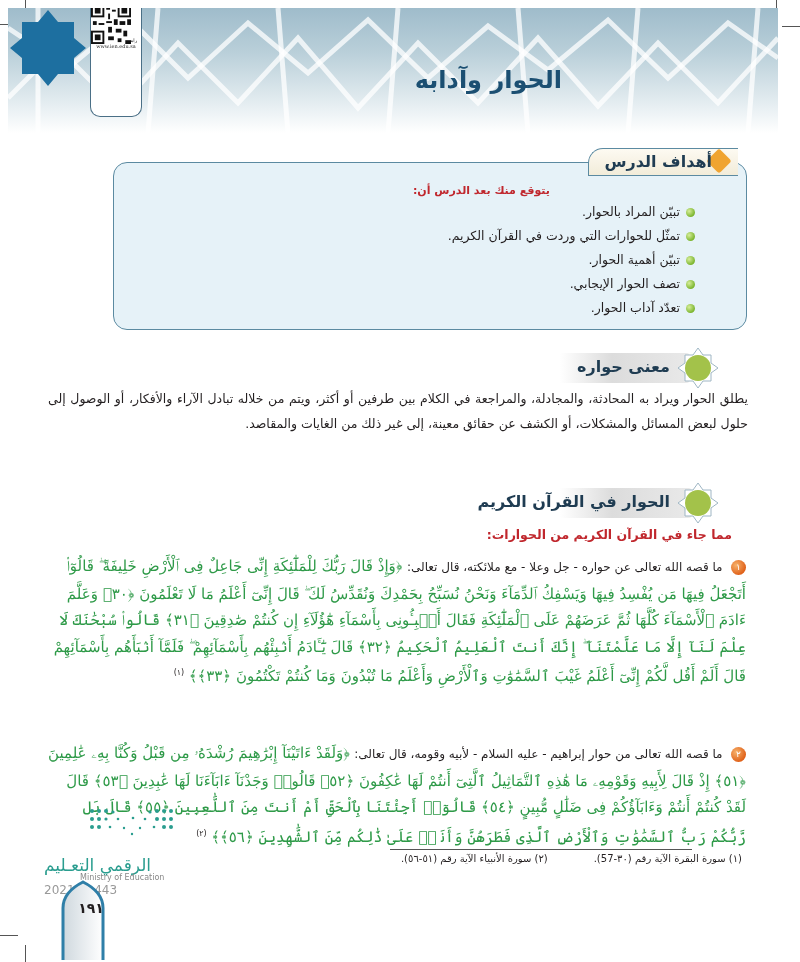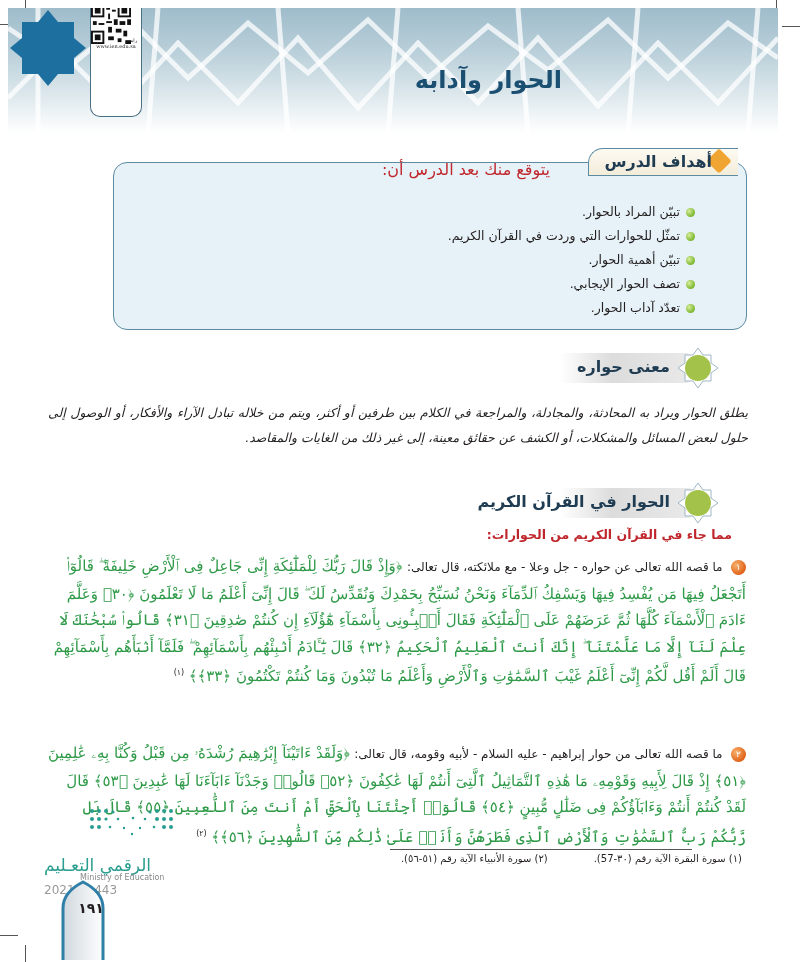--- a/index.html
+++ b/index.html
@@ -13,21 +13,21 @@
   .qr-label { font-size:5px; color:#222; direction:rtl; }
   .qr-code { width:40px; height:40px; margin:2px auto; }
   .qr-url { font-family:"DejaVu Serif", serif; font-size:5px; color:#222; direction:ltr; }
   .title { position:absolute; right:216px; top:58px; font-size:24px; font-weight:bold; color:#1b4f72;text-align:right; }
   .emblem { position:absolute; left:645px; top:50px; width:80px; height:80px; }
   
   .obj-box { position:absolute; left:113px; top:162px; width:634px; height:168px; background:#e6f2f8; border:1.2px solid #5b8aa1; border-radius:14px; box-sizing:border-box; }
   .obj-tab { position:absolute; left:588px; top:148px; width:150px; height:28px; background:linear-gradient(180deg,#fdfaf2,#f2ecd9); border:1.2px solid #5b8aa1; border-radius:15px 0 0 0; box-sizing:border-box; border-right:none;}
   .obj-tab-title { position:absolute; right:88px; top:152px; font-size:16px; font-weight:bold; color:#1f3c52; }
   .obj-diamond { position:absolute; left:710px; top:152px; width:18px; height:18px; background:#f0a431; transform:rotate(45deg); border-radius:3px; }
-  .obj-subtitle { position:absolute; right:250px; top:160px; font-size:16px; font-weight:normal; color:#c0272d; }
+  .obj-subtitle { position:absolute; right:250px; top:184px; font-size:11px; font-weight:bold; color:#c0272d; }
   .obj-list { position:absolute; right:105px; top:200px; margin:0; padding:0; list-style:none; }
   .obj-list li { font-size:12.5px; height:24px; line-height:24px; display:flex; align-items:center; gap:6px; }
   .bullet { width:9px; height:9px; border-radius:50%; background:radial-gradient(circle at 35% 35%,#d7ee9b,#7bb52e 70%); display:inline-block; }
   .sec-bar { position:absolute; height:30px; background:linear-gradient(90deg,#ffffff 0%,#dcdcdc 40%,#e9e9e9 100%); border-radius:0 4px 4px 0; }
   .sec-title { position:absolute; font-size:16px; font-weight:bold; color:#1f3c52; white-space:nowrap; }
   .sec-emb { position:absolute; width:40px; height:40px; }
   .para { position:absolute; right:52px; width:700px; font-size:12.5px; line-height:25px; text-align:justify; text-align-last:right; }
   .sub-red { position:absolute; right:68px; top:527px; font-size:12.5px; font-weight:bold; color:#c0272d; }
   .quran-block { position:absolute; right:54px; width:700px; font-size:14px; line-height:26.5px; }
   .intro { color:#231f20; font-size:12px; }
@@ -129,21 +129,21 @@
 </ul>
 
 <div>
   <div class="sec-bar" style="left:560px;top:353px;width:130px;"></div>
   <svg class="sec-emb" style="left:678px;top:348px;" viewBox="0 0 40 40">
     <path d="M20 0 L25 7 L33 7 L33 15 L40 20 L33 25 L33 33 L25 33 L20 40 L15 33 L7 33 L7 25 L0 20 L7 15 L7 7 L15 7 Z" fill="#fff" stroke="#9fb6c4" stroke-width="1"></path>
     <circle cx="20" cy="20" r="13" fill="#a3c24a"></circle>
   </svg>
   <div class="sec-title" style="right:130px;top:357px;">معنى حواره</div>
 </div>
-<div class="para" style="top:400px;font-style:italic;">يطلق الحوار ويراد به المحادثة، والمجادلة، والمراجعة في الكلام بين طرفين أو أكثر، ويتم من خلاله تبادل الآراء والأفكار، أو الوصول إلى حلول لبعض المسائل والمشكلات، أو الكشف عن حقائق معينة، إلى غير ذلك من الغايات والمقاصد.</div>
+<div class="para" style="top:386px;">يطلق الحوار ويراد به المحادثة، والمجادلة، والمراجعة في الكلام بين طرفين أو أكثر، ويتم من خلاله تبادل الآراء والأفكار، أو الوصول إلى حلول لبعض المسائل والمشكلات، أو الكشف عن حقائق معينة، إلى غير ذلك من الغايات والمقاصد.</div>
 
 <div>
   <div class="sec-bar" style="left:612px;top:488px;width:80px;"></div>
   <div class="sec-bar" style="left:560px;top:488px;width:130px;"></div>
   <svg class="sec-emb" style="left:678px;top:483px;" viewBox="0 0 40 40">
     <path d="M20 0 L25 7 L33 7 L33 15 L40 20 L33 25 L33 33 L25 33 L20 40 L15 33 L7 33 L7 25 L0 20 L7 15 L7 7 L15 7 Z" fill="#fff" stroke="#9fb6c4" stroke-width="1"></path>
     <circle cx="20" cy="20" r="13" fill="#a3c24a"></circle>
   </svg>
   <div class="sec-title" style="right:130px;top:492px;">الحوار في القرآن الكريم</div>
 </div>

